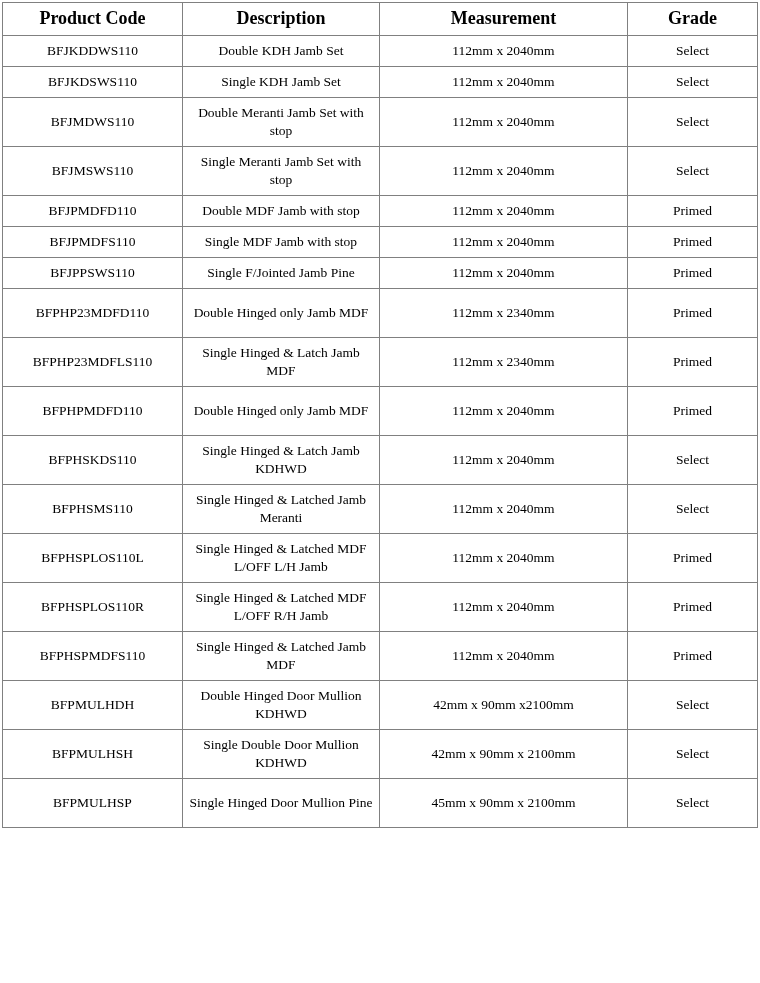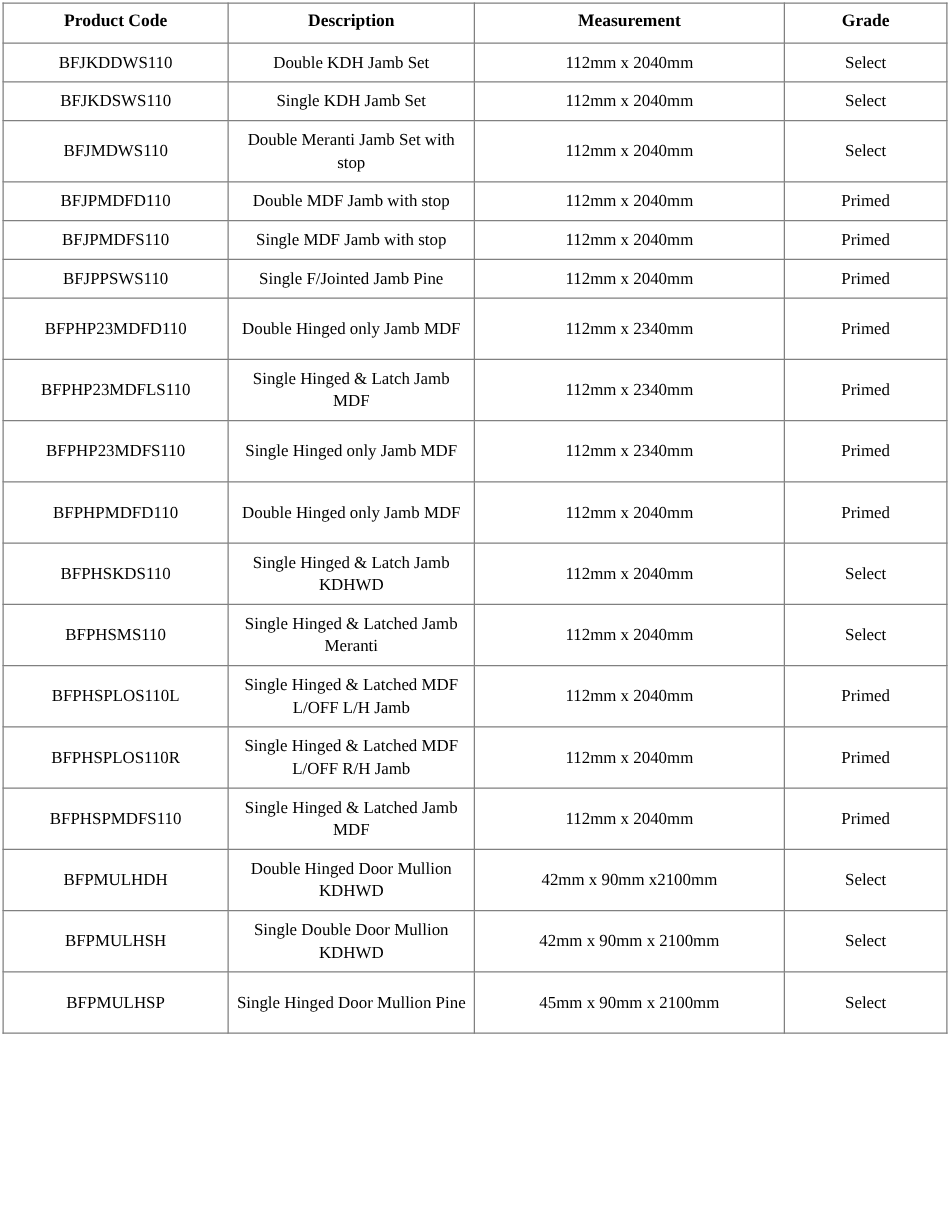--- a/index.html
+++ b/index.html
@@ -36,21 +36,21 @@
     border: 1px solid #808080;
     text-align: center;
     vertical-align: middle;
     padding: 5px 6px;
     font-size: 13.5px;
     line-height: 1.32;
     word-wrap: break-word;
   }
   table.product-table thead th {
     font-weight: bold;
-    font-size: 14px;
+    font-size: 18px;
     height: 23px;
     padding: 4px 10px;
   }
   table.product-table tbody td {
     font-weight: normal;
   }
   table.product-table tbody tr.single-line td {
     height: 20px;
     margin-top: 36px;
   }
@@ -116,20 +116,34 @@
           <td>
             <span class="cell-text">Double Meranti Jamb Set with stop</span>
           </td>
           <td>
             <span class="cell-text">112mm x 2040mm</span>
           </td>
           <td>
             <span class="cell-text">Select</span>
           </td>
         </tr>
+        <tr class="two-line">
+          <td>
+            <span class="cell-text">BFJMSWS110</span>
+          </td>
+          <td>
+            <span class="cell-text">Single Meranti Jamb Set with stop</span>
+          </td>
+          <td>
+            <span class="cell-text">112mm x 2040mm</span>
+          </td>
+          <td>
+            <span class="cell-text">Select</span>
+          </td>
+        </tr>
         <tr class="single-line">
           <td>
             <span class="cell-text">BFJPMDFD110</span>
           </td>
           <td>
             <span class="cell-text">Double MDF Jamb with stop</span>
           </td>
           <td>
             <span class="cell-text">112mm x 2040mm</span>
           </td>
@@ -178,34 +192,20 @@
           <td>
             <span class="cell-text">Primed</span>
           </td>
         </tr>
         <tr class="two-line">
           <td>
             <span class="cell-text">BFPHP23MDFLS110</span>
           </td>
           <td>
             <span class="cell-text">Single Hinged &amp; Latch Jamb MDF</span>
-          </td>
-          <td>
-            <span class="cell-text">112mm x 2340mm</span>
-          </td>
-          <td>
-            <span class="cell-text">Primed</span>
-          </td>
-        </tr>
-        <tr class="two-line">
-          <td>
-            <span class="cell-text">BFPHP23MDFS110</span>
-          </td>
-          <td>
-            <span class="cell-text">Single Hinged only Jamb MDF</span>
           </td>
           <td>
             <span class="cell-text">112mm x 2340mm</span>
           </td>
           <td>
             <span class="cell-text">Primed</span>
           </td>
         </tr>
         <tr class="two-line">
           <td>

